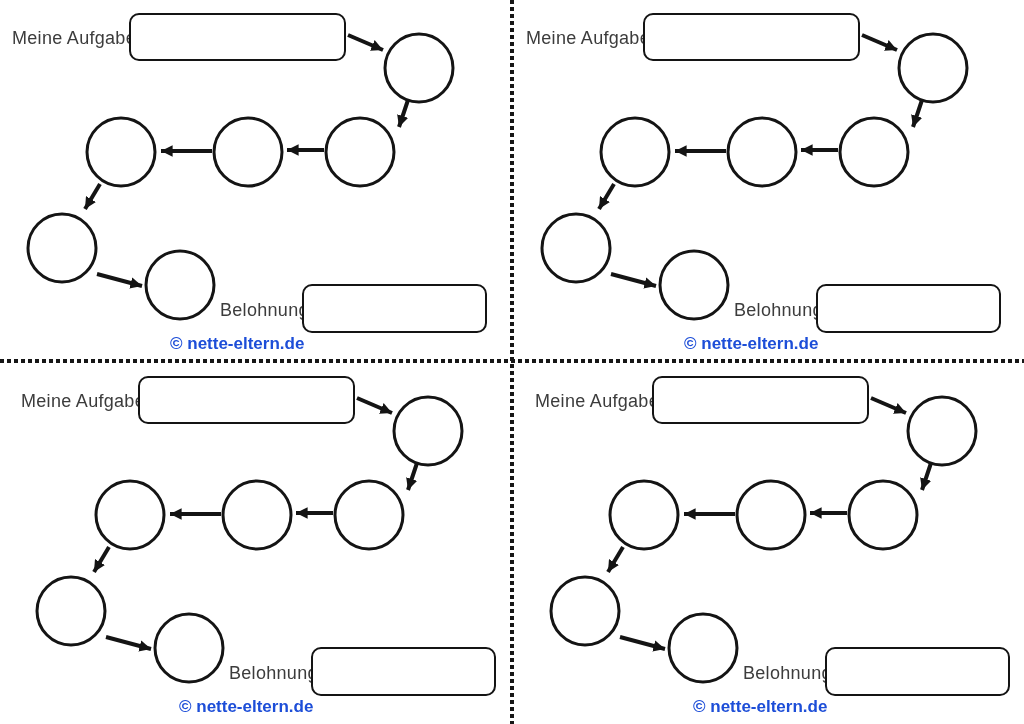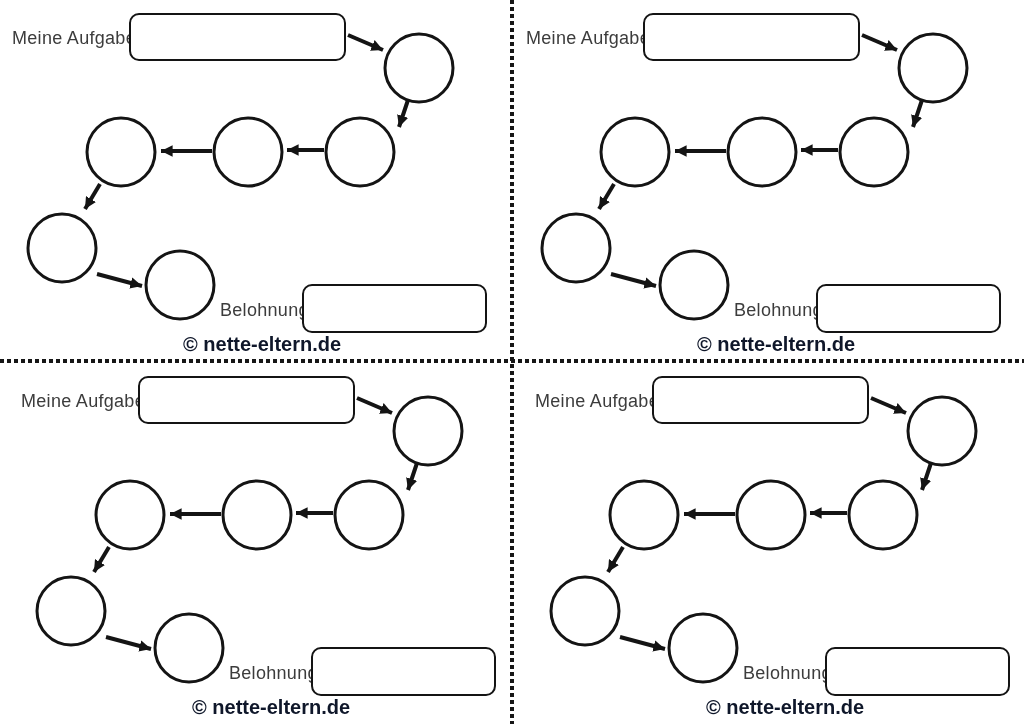--- a/index.html
+++ b/index.html
@@ -49,23 +49,23 @@
     font-size: 18px; line-height: 22px; color: #3c3c3c;
     letter-spacing: 0.3px; white-space: nowrap;
   }
   .reward-box {
     position: absolute; left: 302px; top: 284px;
     width: 185px; height: 49px; box-sizing: border-box;
     border: 2.5px solid #141414; border-radius: 10px;
     background: #ffffff;
   }
   .copyright {
-    position: absolute; left: 183px; top: 336px;
-    font-size: 20px; line-height: 16px; font-weight: bold;
-    color: #0f172a; white-space: nowrap;
+    position: absolute; left: 170px; top: 336px;
+    font-size: 17px; line-height: 16px; font-weight: bold;
+    color: #1d4ed8; white-space: nowrap;
   }
   .path-svg { position: absolute; left: 0; top: 0; }
   .step-circle { fill: #ffffff; stroke: #141414; stroke-width: 3; }
   .arrow { stroke: #141414; stroke-width: 4; fill: none; }
   .arrow-head { fill: #141414; }
 </style>
 </head>
 <body>
 
 <div class="page">

